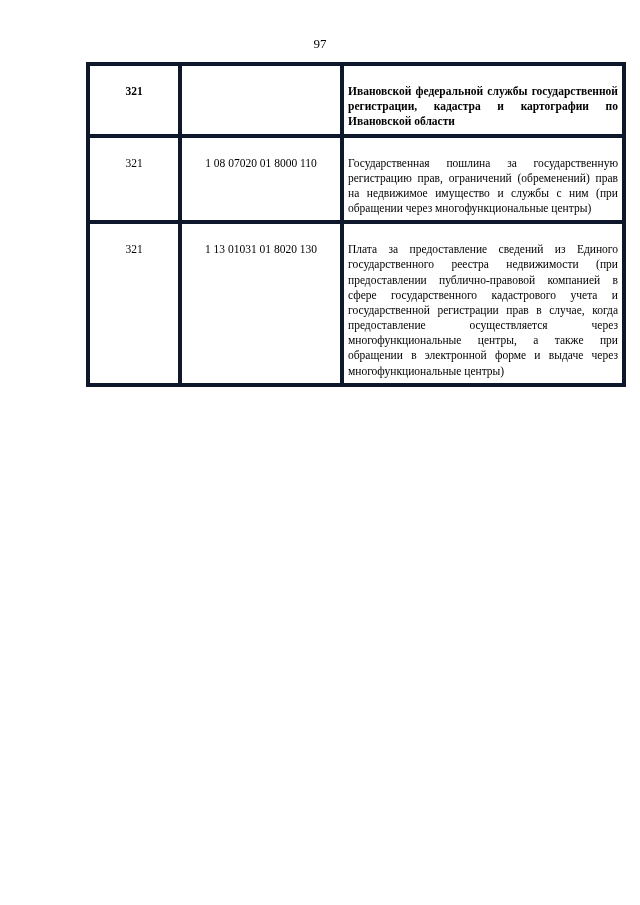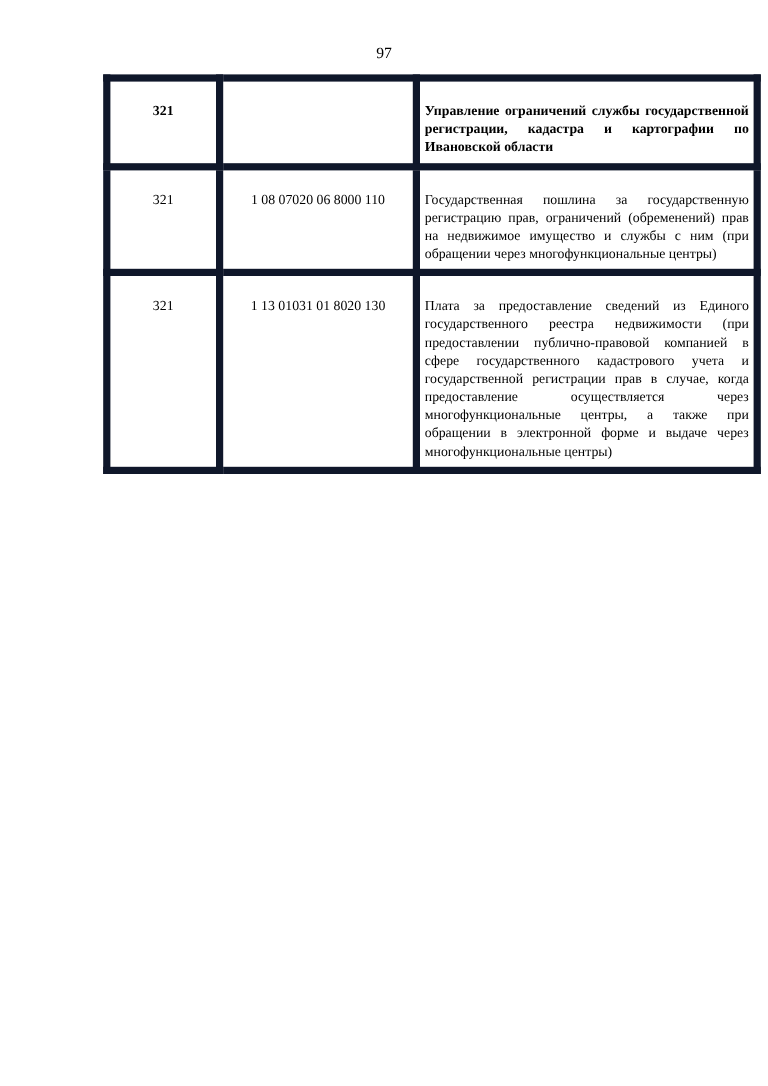--- a/index.html
+++ b/index.html
@@ -32,21 +32,21 @@
   }
   .doc-table {
     position: absolute;
     top: 62px;
     left: 86px;
     width: 500px;
     border-collapse: collapse;
     table-layout: fixed;
   }
   .doc-table td {
-    border: 6px solid #0f172a;
+    border: 4px solid #0f172a;
     vertical-align: top;
     padding: 18px 4px 4px 4px;
     font-size: 11.5px;
     line-height: 1.32;
   }
   .col-code {
     width: 80px;
     text-align: center;
   }
   .col-kbk {
@@ -74,25 +74,25 @@
 
 <div class="page">
 
   <div class="page-number">97</div>
 
   <table class="doc-table">
     <tbody>
       <tr>
         <td class="col-code bold">321</td>
         <td class="col-kbk empty-cell"></td>
-        <td class="col-name bold center-name">Управление ограничений службы государственной регистрации, кадастра и картографии по Ивановской области</td>
+        <td class="col-name bold center-name">Ивановской федеральной службы государственной регистрации, кадастра и картографии по Ивановской области</td>
       </tr>
       <tr>
         <td class="col-code">321</td>
-        <td class="col-kbk">1 08 07020 06 8000 110</td>
+        <td class="col-kbk">1 08 07020 01 8000 110</td>
         <td class="col-name">Государственная пошлина за государственную регистрацию прав, ограничений (обременений) прав на недвижимое имущество и службы с ним (при обращении через многофункциональные центры)</td>
       </tr>
       <tr>
         <td class="col-code">321</td>
         <td class="col-kbk">1 13 01031 01 8020 130</td>
         <td class="col-name">Плата за предоставление сведений из Единого государственного реестра недвижимости (при предоставлении публично-правовой компанией в сфере государственного кадастрового учета и государственной регистрации прав в случае, когда предоставление осуществляется через многофункциональные центры, а также при обращении в электронной форме и выдаче через многофункциональные центры)</td>
       </tr>
     </tbody>
   </table>
 

